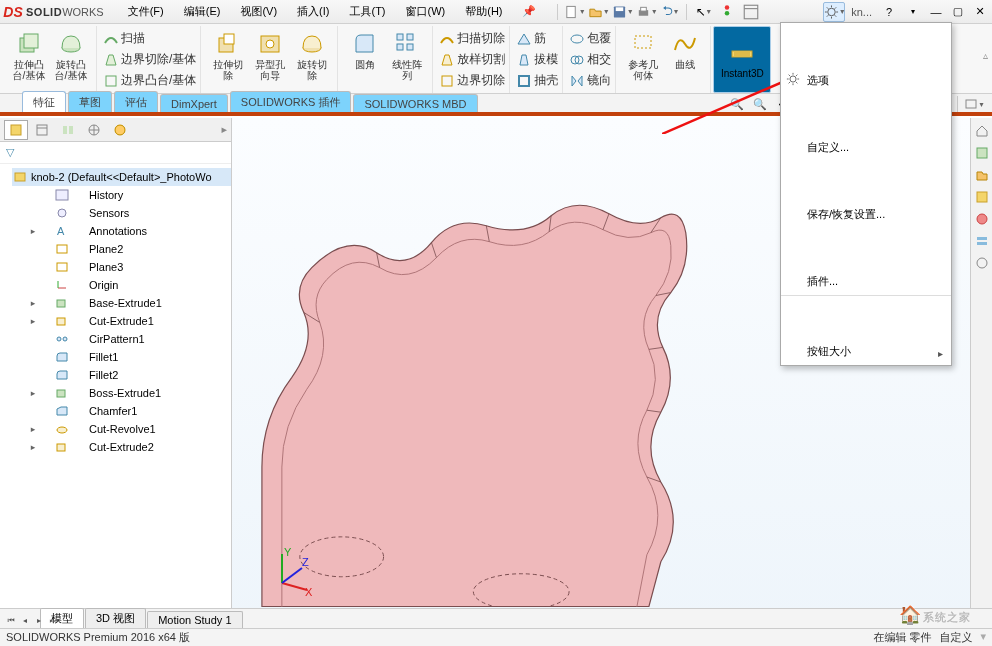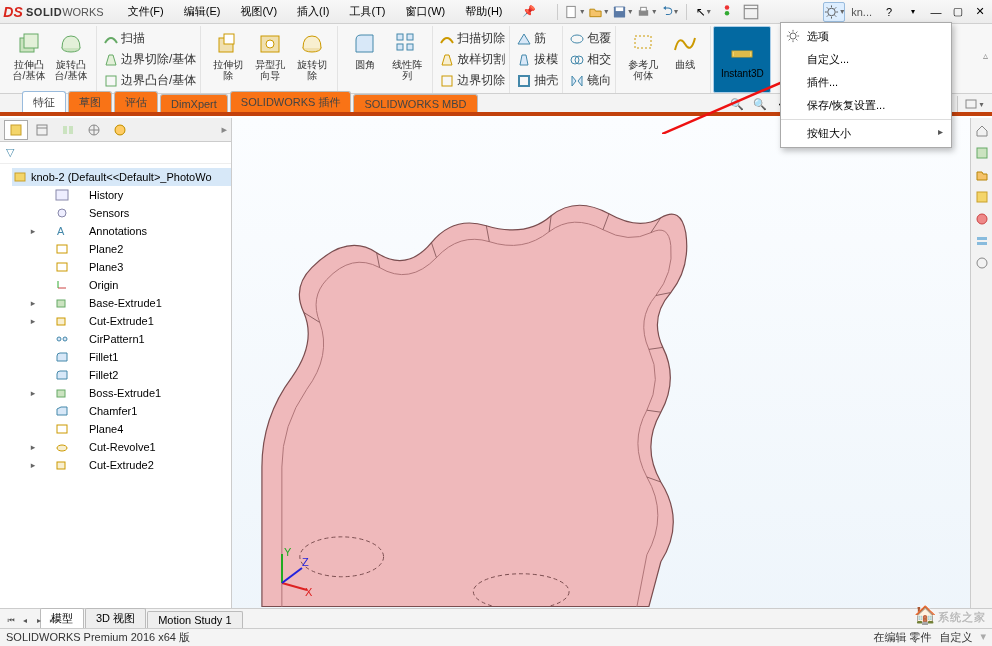--- a/index.html
+++ b/index.html
@@ -29,28 +29,28 @@
 .bigbtn span { font-size: 10px; color: #333; }
 .smallrow { display: flex; align-items: center; gap: 2px; height: 22px; }
 .smallrow .ic { width: 16px; height: 16px; display: inline-flex; align-items: center; justify-content: center; }
 .smallrow span.lbl { font-size: 12px; color: #333; }
 .stack { display: flex; flex-direction: column; justify-content: space-around; height: 100%; }
 .instant3d { background: #0369a1; border: 1px solid #a9cde8; border-radius: 2px; width: 58px; display: flex; flex-direction: column; align-items: center; justify-content: center; }
 .ribbon-collapse { position: absolute; right: 4px; top: 26px; font-size: 10px; color: #888; }
 
 
 .tabstrip { height: 22px; background: #f3f3f3; border-bottom: 4px solid #c2410c; display: flex; align-items: flex-end; padding-left: 22px; position: relative; }
-.tabstrip .tab { padding: 3px 10px 2px; border: 1px solid #bbb; border-bottom: none; border-radius: 3px 3px 0 0; background: #f97316; margin-right: 2px; font-size: 11px; color: #444; }
+.tabstrip .tab { padding: 3px 10px 2px; border: 1px solid #bbb; border-bottom: none; border-radius: 3px 3px 0 0; background: #7dd3fc; margin-right: 2px; font-size: 11px; color: #444; }
 .tabstrip .tab.active { background: #fff; border-color: #9bd; }
 .viewtools { position: absolute; right: 8px; top: 1px; display: flex; gap: 3px; align-items: center; }
 .viewtools .vt { width: 20px; height: 18px; display: inline-flex; align-items: center; justify-content: center; }
 
 
 .settings-menu { position: absolute; top: 22px; right: 40px; width: 172px; background: #fff; border: 1px solid #aaa; box-shadow: 2px 3px 6px rgba(0,0,0,0.25); z-index: 50; padding: 2px 0; }
-.settings-menu .mi { display: flex; align-items: flex-start; padding: 4px 28px 4px 26px; position: relative; font-size: 12px; }
+.settings-menu .mi { display: flex; align-items: flex-end; padding: 4px 28px 4px 26px; position: relative; font-size: 12px; margin-top: 44px; }
 .settings-menu .mi.sub::after { content: "▸"; position: absolute; right: 8px; font-size: 10px; color: #555; }
 .settings-menu .gear-ic { position: absolute; left: 5px; }
 .red-arrow { position: absolute; top: 54px; left: 662px; width: 186px; height: 80px; z-index: 49; pointer-events: none; }
 
 
 .workspace { position: absolute; top: 118px; bottom: 18px; left: 0; right: 0; display: flex; }
 .feature-panel { width: 232px; background: #fff; border-right: 1px solid #ccc; display: flex; flex-direction: column; }
 .fp-tabs { height: 24px; background: #f0f0f0; border-bottom: 1px solid #ccc; display: flex; align-items: center; gap: 2px; padding: 0 4px; }
 .fp-tabs .t { width: 24px; height: 20px; display: flex; align-items: center; justify-content: center; border: 1px solid transparent; }
 .fp-tabs .t.active { background: #fff; border-color: #aaa; }
@@ -75,21 +75,21 @@
 .side-toolbar .sb { width: 18px; height: 18px; display: flex; align-items: center; justify-content: center; }
 
 
 .bottom-tabs { position: absolute; left: 0; bottom: 18px; height: 20px; display: flex; align-items: flex-end; padding-left: 40px; background: #f4f4f4; border-top: 1px solid #ccc; width: 100%; }
 .bottom-tabs .nav { position: absolute; left: 4px; bottom: 2px; display: flex; gap: 0; }
 .bottom-tabs .nav span { width: 14px; text-align: center; font-size: 8px; color: #555; }
 .bottom-tabs .bt { padding: 2px 10px; border: 1px solid #bbb; border-bottom: none; background: #fff; font-size: 11px; margin-right: 1px; border-radius: 2px 2px 0 0; }
 .bottom-tabs .bt.inactive { background: #eee; }
 .statusbar { position: absolute; left: 0; bottom: 0; height: 18px; width: 100%; background: #f4f4f4; border-top: 1px solid #ccc; display: flex; align-items: center; padding: 0 6px; font-size: 11px; color: #333; }
 .statusbar .right { margin-left: auto; display: flex; gap: 8px; align-items: flex-start; }
-.watermark { position: absolute; right: 6px; bottom: 20px; font-size: 18px; color: #bbb; font-weight: bold; letter-spacing: 1px; z-index: 60; text-shadow: 0 0 2px #fff; }
+.watermark { position: absolute; right: 21px; bottom: 20px; font-size: 18px; color: #bbb; font-weight: bold; letter-spacing: 1px; z-index: 60; text-shadow: 0 0 2px #fff; }
 
 
 svg.i { width: 100%; height: 100%; }
 </style>
 </head>
 <body>
 
 <div class="titlebar">
   <span class="logo">DS</span>
   <span><span class="brand-bold">SOLID</span><span class="brand-light">WORKS</span></span>
@@ -182,24 +182,24 @@
             <line x1="3" y1="13" x2="4.5" y2="11.5"></line>
             <line x1="13" y1="13" x2="11.5" y2="11.5"></line>
           </g>
         </svg></span>
     <span>选项</span>
   </div>
   <div class="mi">
       <span>自定义...</span>
     </div>
   <div class="mi">
+      <span>保存/恢复设置...</span>
+    </div>
+  <div class="mi">
       <span>插件...</span>
-    </div>
-  <div class="mi">
-      <span>保存/恢复设置...</span>
     </div>
   <div style="border-top:1px solid #ddd;margin:2px 0;"></div>
   <div class="mi sub">
       <span>按钮大小</span>
     </div>
 </div>
 
 <svg class="red-arrow" viewBox="0 0 186 80">
   <defs>
       <marker id="ah" markerWidth="10" markerHeight="10" refX="8" refY="3" orient="auto">
@@ -654,29 +654,20 @@
       <div class="node l1">
           <span class="tw"></span>
           <span class="ic">
             <svg width="14" height="12">
               <path d="M2 10 L2 4 L6 2 L12 2 L12 10 z" fill="#d8e8f8" stroke="#48a"></path>
             </svg>
           </span>
           <span>Chamfer1</span>
         </div>
       <div class="node l1">
-          <span class="tw"></span>
-          <span class="ic">
-            <svg width="14" height="12">
-              <rect x="2" y="2" width="10" height="8" fill="none" stroke="#c90"></rect>
-            </svg>
-          </span>
-          <span>Plane4</span>
-        </div>
-      <div class="node l1">
           <span class="tw">▸</span>
           <span class="ic">
             <svg width="14" height="12">
               <ellipse cx="7" cy="7" rx="5" ry="3" fill="#f8efd0" stroke="#c90"></ellipse>
             </svg>
           </span>
           <span>Cut-Revolve1</span>
         </div>
       <div class="node l1">
           <span class="tw">▸</span>

